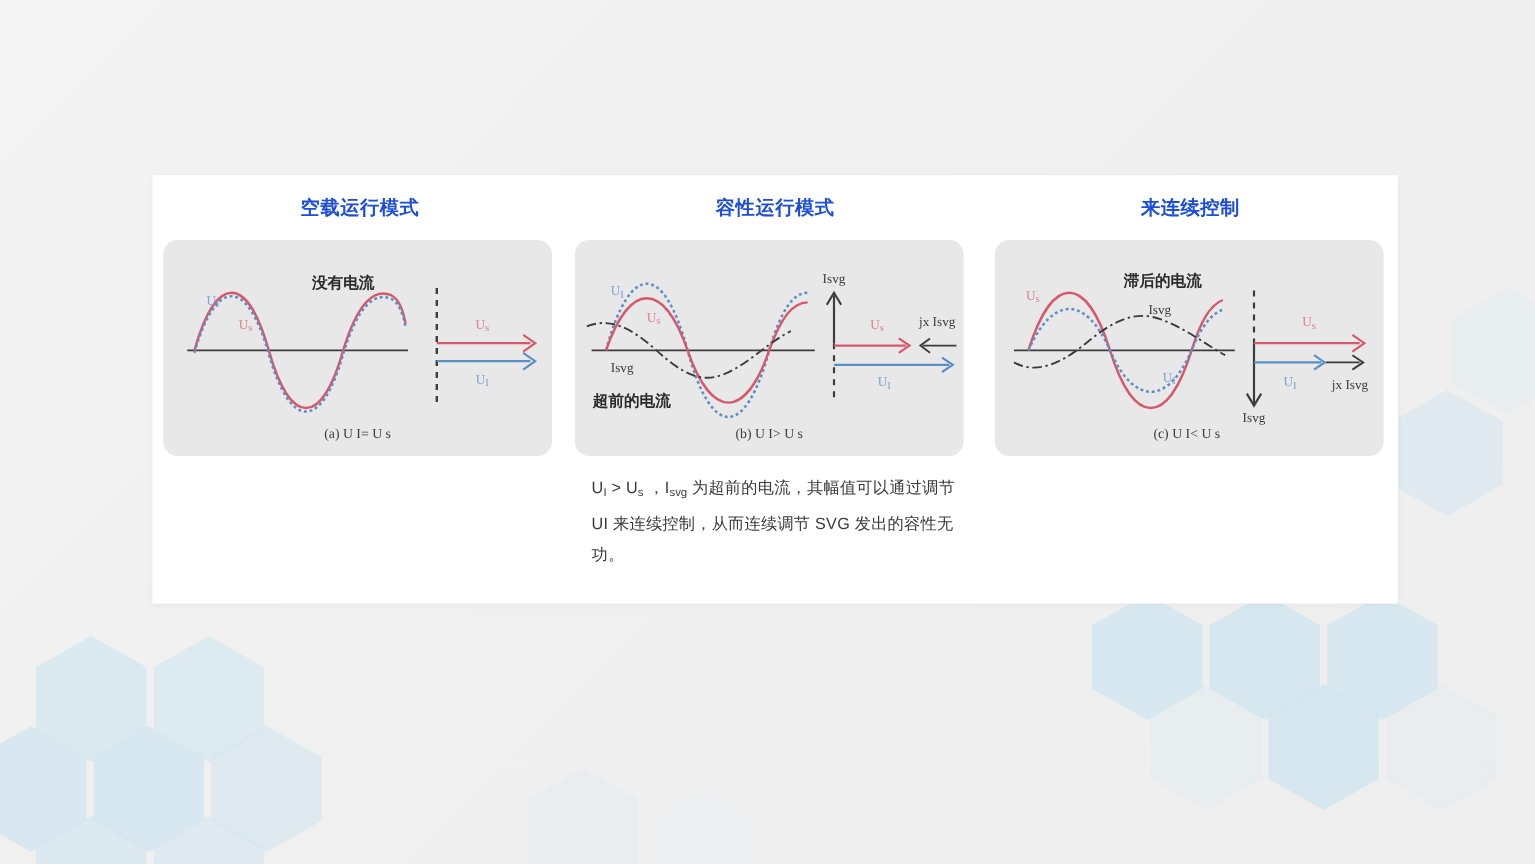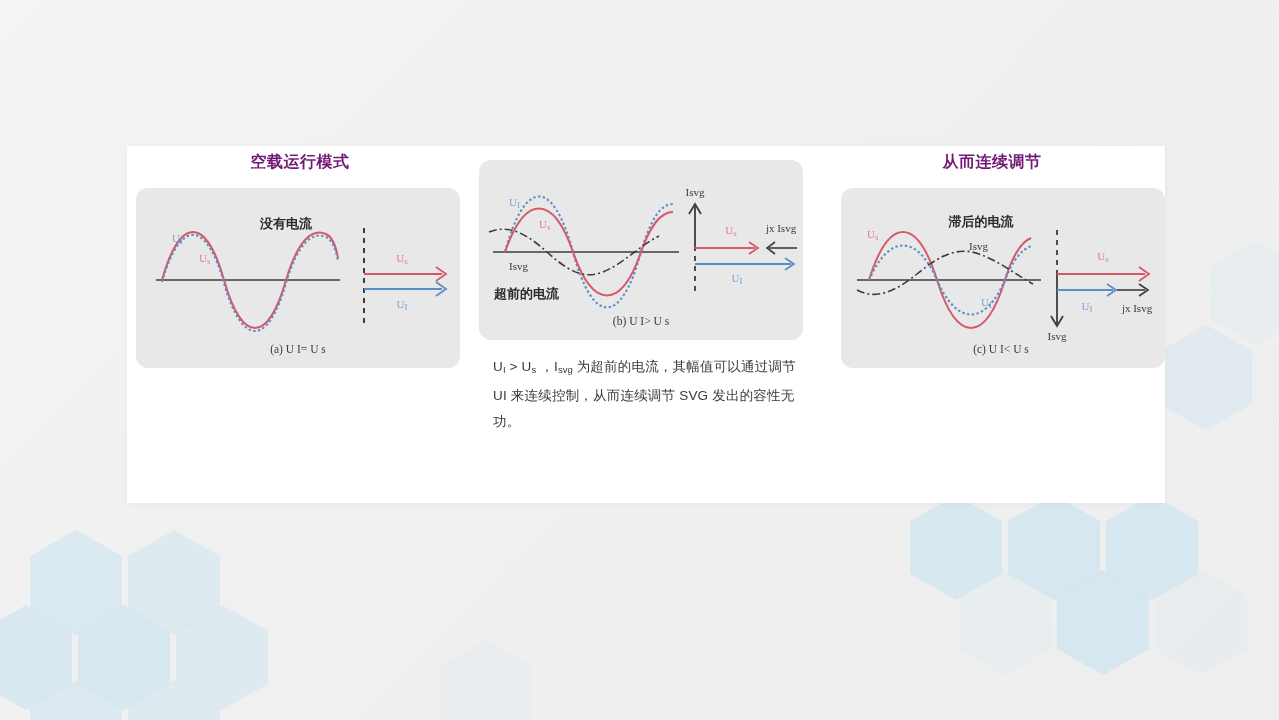--- a/index.html
+++ b/index.html
@@ -43,38 +43,38 @@
   .panel {
     flex: 1 1 0;
     position: relative;
     padding: 0;
   }
 
   .panel-title {
     text-align: center;
     font-size: 16px;
     font-weight: bold;
-    color: #701a75;
+    color: #1d4ed8;
     letter-spacing: .5px;
-    margin-top: 4px;
+    margin-top: 16px;
     height: 24px;
     line-height: 24px;
   }
 
   .fig-box {
     position: relative;
     margin: 14px auto 0 auto;
     width: 324px;
     height: 180px;
     background: #e8e8e8;
     border-radius: 12px;
   }
   .panel:nth-child(1) .fig-box { margin-left: 9px; }
   .panel:nth-child(2) .fig-box { margin-left: 6px; }
-  .panel:nth-child(3) .fig-box { margin-left: 22px; }
+  .panel:nth-child(3) .fig-box { margin-left: 10px; }
 
   .fig-svg { display: block; width: 324px; height: 180px; }
 
   .panel-caption {
     margin: 14px 0 0 0;
     font-size: 13.5px;
     line-height: 26px;
     color: #3a3a3a;
     letter-spacing: .2px;
   }
@@ -165,20 +165,21 @@
           <text class="lbl t-red" x="266" y="74" text-anchor="middle">U<tspan class="lbl-sm" dy="2">s</tspan></text>
           <text class="lbl t-blue" x="266" y="120" text-anchor="middle">U<tspan class="lbl-sm" dy="2">I</tspan></text>
 
           <text class="lbl-cap" x="162" y="165" text-anchor="middle">(a)  U I= U s</text>
         </svg>
       </div>
 
     </div>
 
     <div class="panel">
+      <div class="panel-title">容性运行模式</div>
 
       <div class="fig-box">
         <svg class="fig-svg" viewBox="0 0 324 180">
 
           <line class="c-dark" x1="14" y1="92" x2="200" y2="92" stroke-width="1.4"></line>
 
           <path class="c-blue" fill="none" stroke-width="2.1" stroke-dasharray="2.4 2.4" d="M26,92 C46,18 74,18 94,92 C114,166 142,166 162,92 C172,58 182,44 194,44"></path>
 
           <path class="c-red" fill="none" stroke-width="2" d="M26,92 C46,34 74,34 94,92 C114,150 142,150 162,92 C172,64 182,52 194,52"></path>
 
@@ -210,21 +211,21 @@
           <text class="lbl-cap" x="162" y="165" text-anchor="middle">(b)  U I&gt; U s</text>
         </svg>
       </div>
 
       <div class="panel-caption">
         <span>U<span class="sub">I</span> &gt; U<span class="sub">s</span> ，I<span class="sub">svg</span> 为超前的电流，其幅值可以通过调节 UI 来连续控制，从而连续调节 SVG 发出的容性无功。</span>
       </div>
     </div>
 
     <div class="panel">
-      <div class="panel-title">从而连续调节</div>
+      <div class="panel-title">来连续控制</div>
 
       <div class="fig-box">
         <svg class="fig-svg" viewBox="0 0 324 180">
           <text class="lbl-cn" x="140" y="38" text-anchor="middle">滞后的电流</text>
 
           <line class="c-dark" x1="16" y1="92" x2="200" y2="92" stroke-width="1.4"></line>
 
           <path class="c-red" fill="none" stroke-width="2" d="M28,92 C48,28 76,28 96,92 C116,156 144,156 164,92 C172,66 180,54 190,50"></path>
 
           <path class="c-blue" fill="none" stroke-width="2.1" stroke-dasharray="2.4 2.4" d="M28,92 C48,46 76,46 96,92 C116,138 144,138 164,92 C172,72 180,62 190,58"></path>

